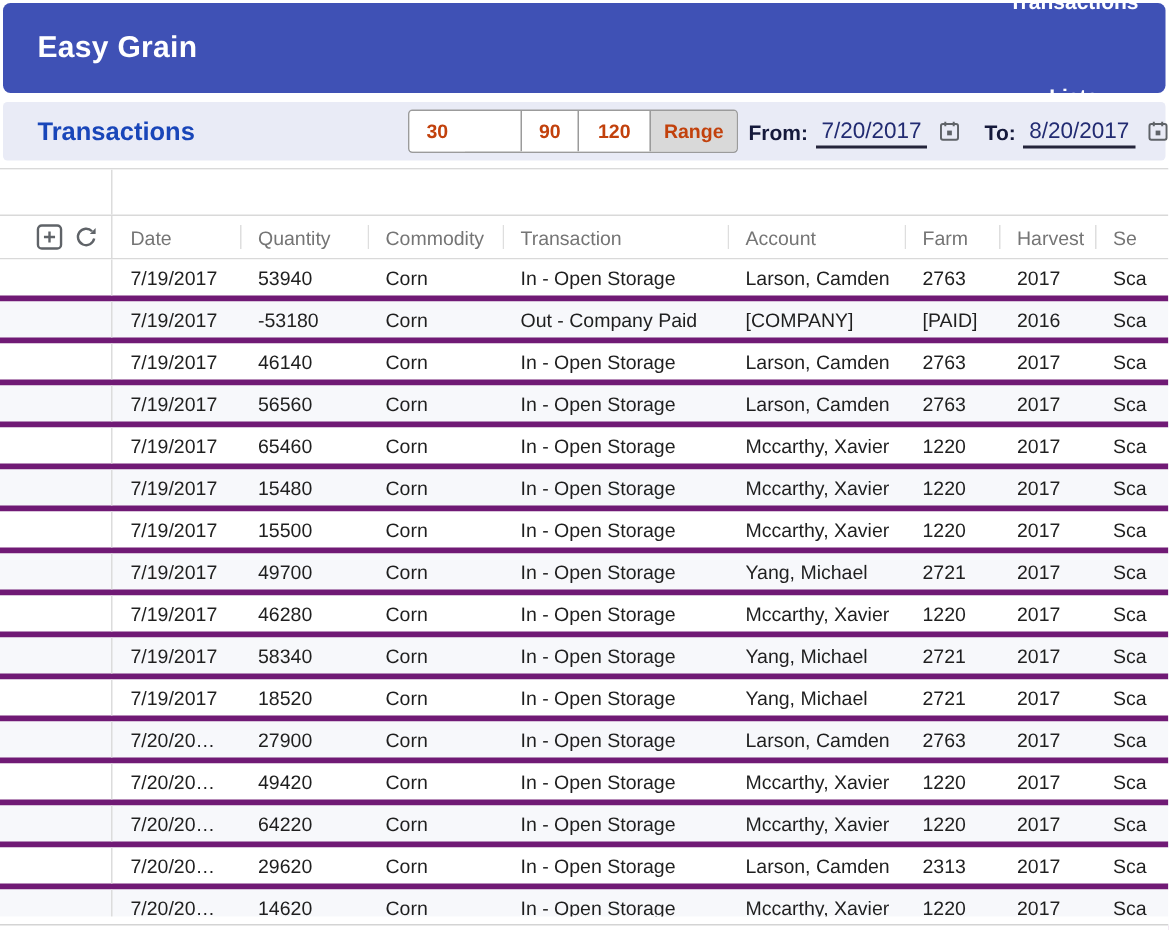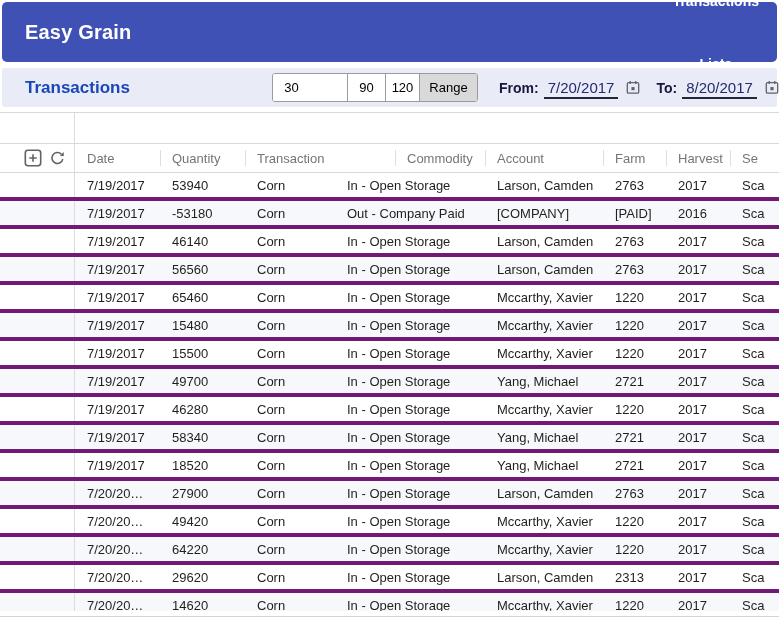--- a/index.html
+++ b/index.html
@@ -33,27 +33,27 @@
     position: absolute; left: 23px; top: 50%; transform: translateY(-50%);
     color: var(--title-text, #1946b9); font-size: 17px; font-weight: bold;
   }
   .btn-group {
     position: absolute; left: 270px; top: 5px; height: 29px;
     display: flex; border: 1px solid #9b9b9b; border-radius: 3px; overflow: hidden;
     background: #fff;
   }
   .range-btn {
     display: flex; align-items: center; justify-content: center;
-    font-size: 13px; font-weight: normal; color: #000000;
+    font-size: 13px; font-weight: bold; color: #c2410c;
     background: #fff; border: none; border-left: 1px solid #9b9b9b;
     cursor: pointer; font-family: inherit;
   }
   .range-btn:first-child { border-left: none; }
   .w30 { width: 37px; } .w60 { width: 37px; margin-top: 36px; } .w90 { width: 38px; }
-  .w120 { width: 34px; } .wrange { width: 58px; }
+  .w120 { width: 48px; } .wrange { width: 58px; }
   .range-btn.active { background: var(--active-filter-bg, #d9d9d9); }
 
   .dates {
     position: absolute; left: 497px; top: 0; height: 39px; right: 4px;
     display: flex; align-items: center;
   }
   .date-label { font-size: 14px; font-weight: bold; color: #15193b; }
   .date-input {
     font-size: 15px; color: var(--date-text, #222b72);
     border-bottom: 2px solid #24243a;
@@ -158,22 +158,22 @@
       </span>
       <span class="icon-btn">
         <svg width="17" height="17" viewBox="0 0 18 18">
           <path d="M14.6 9.6a5.8 5.8 0 1 1-1.5-5.2" fill="none" stroke="#5f6368" stroke-width="1.7"></path>
           <path d="M15.6 2.2v4.1h-4.1z" fill="#5f6368"></path>
         </svg>
       </span>
     </div>
     <div class="cell th c0">Date</div>
     <div class="cell th sep c1">Quantity</div>
+    <div class="cell th sep c2">Commodity</div>
     <div class="cell th sep c3">Transaction</div>
-    <div class="cell th sep c2">Commodity</div>
     <div class="cell th sep c4">Account</div>
     <div class="cell th sep c5">Farm</div>
     <div class="cell th sep c6">Harvest</div>
     <div class="cell th sep c7">Se</div>
   </div>
 
   <div id="rows-container">
   <div class="row data-row">
     <div class="cell c-icon"></div>
     <div class="cell td c0">7/19/2017</div>

